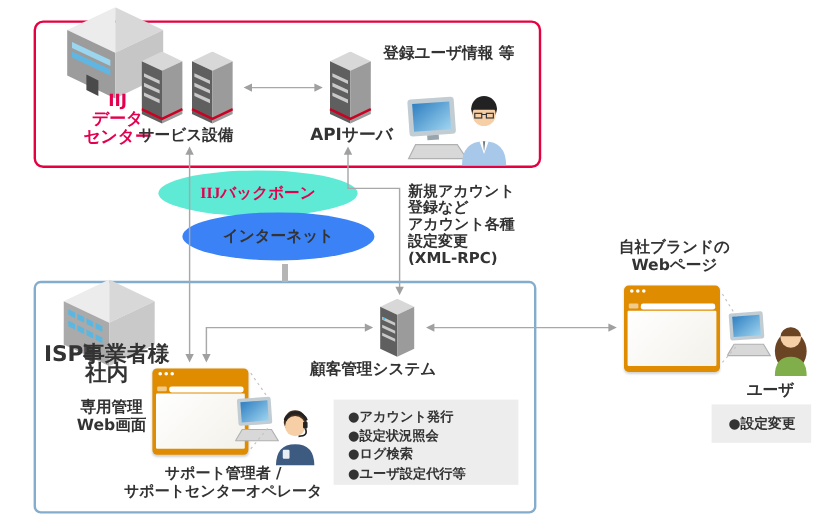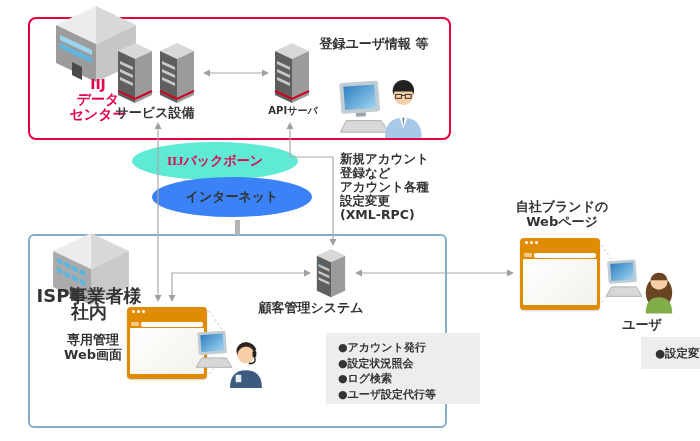--- a/index.html
+++ b/index.html
@@ -7,21 +7,21 @@
           font-family:"DejaVu Sans",sans-serif;}
   .abs{position:absolute;}
   .lbl{font-weight:bold;color:#333;text-align:center;}
   .red-t{color:#e4004f;}
   .frame{box-sizing:border-box;background:transparent;}
   .red-frame{border:2px solid #e50041;border-radius:8px;z-index:1;}
   .blue-frame{border:2px solid #84accc;border-radius:6px;z-index:1;}
   .ellipse{border-radius:50%;z-index:2;display:flex;align-items:center;justify-content:center;}
   .pink-e{background:#5eead4;font-family:Liberation Serif, serif;}
   .blue-e{background:#3b82f6;}
-  .graybox{background:#ededed;z-index:3;font-weight:bold;color:#333;margin-left:48px;}
+  .graybox{background:#ededed;z-index:3;font-weight:bold;color:#333;}
   .graybox div{white-space:nowrap;}
   .icon{z-index:3;}
   .txt{z-index:3;}
   
   .browser{background:#e08c00;border-radius:4px;z-index:3;box-shadow:0 1px 2px rgba(0,0,0,.18);}
   .b-dots{height:9px;display:flex;gap:2px;padding:3px 0 0 5px;}
   .b-dots i{width:3px;height:3px;border-radius:50%;background:#fff;}
   .b-bar{display:flex;align-items:center;gap:2px;padding:1px 4px 2px 4px;height:8px;}
   .b-btns{width:8px;height:4px;background:rgba(255,255,255,.55);border-radius:1px;}
   .b-url{flex:1;height:5px;background:#fff;border-radius:2px;}
@@ -85,21 +85,21 @@
 
   <svg class="abs icon" style="left:273px;top:43px" width="38" height="62" viewBox="0 0 38 62">
     <polygon points="19,0 36,8 19,16 2,8" fill="#d8d8d8"></polygon>
     <polygon points="2,8 19,16 19,60 2,52" fill="#5f5f5f"></polygon>
     <polygon points="19,16 36,8 36,52 19,60" fill="#9b9b9b"></polygon>
     <polygon points="4,18 17,24 17,27 4,21" fill="#c9c9c9"></polygon>
     <polygon points="4,26 17,32 17,35 4,29" fill="#c9c9c9"></polygon>
     <polygon points="4,34 17,40 17,43 4,37" fill="#c9c9c9"></polygon>
     <polyline points="2,48 19,56 36,48" fill="none" stroke="#cc0022" stroke-width="2"></polyline>
   </svg>
-  <div class="abs txt lbl" style="left:253px;top:104px;width:80px;font-size:10px">APIサーバ</div>
+  <div class="abs txt lbl" style="left:253px;top:104px;width:80px;font-size:14px">APIサーバ</div>
 
   <div class="abs txt lbl" style="left:312px;top:35px;width:124px;font-size:13px">登録ユーザ情報 等</div>
 
   <svg class="abs icon" style="left:336px;top:78px" width="98" height="60" viewBox="0 0 100 62">
     <defs>
       <linearGradient id="scr1" x1="0" y1="0" x2="1" y2="1">
         <stop offset="0" stop-color="#2f7fc1"></stop>
           <stop offset="1" stop-color="#9fd4f0"></stop>
       </linearGradient>
     </defs>
@@ -180,20 +180,24 @@
     <polygon points="6,34 32,34 38,44 0,44" fill="#d8d8d8" stroke="#b0b0b0" stroke-width="1"></polygon>
     <path d="M36,66 q0,-19 17,-19 q17,0 17,19 z" fill="#3d5a80"></path>
     <rect x="42" y="52" width="6" height="8" rx="1" fill="#e8eef4"></rect>
     <circle cx="53" cy="27" r="10" fill="#4a2f1d"></circle>
     <circle cx="53" cy="31" r="9" fill="#f6cfa6"></circle>
     <path d="M43,29 a10,9 0 0 1 20,-2 l0,4 a10,10 0 0 0 -20,-2 z" fill="#4a2f1d"></path>
     <path d="M44,26 a10,10 0 0 1 19,0" fill="none" stroke="#222" stroke-width="2.5"></path>
     <rect x="60" y="27" width="4" height="6" rx="1" fill="#222"></rect>
     <path d="M62,33 q3,7 -6,7" fill="none" stroke="#222" stroke-width="1.5"></path>
   </svg>
+  <div class="abs txt lbl" style="left:100px;top:386px;width:172px;font-size:12.5px;line-height:15px">
+    <div>サポート管理者 /</div>
+    <div>サポートセンターオペレータ</div>
+  </div>
 
   <svg class="abs icon" style="left:311px;top:249px" width="40" height="50" viewBox="0 0 38 60">
     <polygon points="19,0 36,8 19,16 2,8" fill="#d8d8d8"></polygon>
     <polygon points="2,8 19,16 19,58 2,50" fill="#5f5f5f"></polygon>
     <polygon points="19,16 36,8 36,50 19,58" fill="#9b9b9b"></polygon>
     <polygon points="4,18 17,24 17,27 4,21" fill="#c9c9c9"></polygon>
     <polygon points="4,26 17,32 17,35 4,29" fill="#c9c9c9"></polygon>
     <polygon points="4,34 17,40 17,43 4,37" fill="#c9c9c9"></polygon>
     <rect x="5" y="19" width="2" height="2" fill="#45c0e8"></rect>
   </svg>

